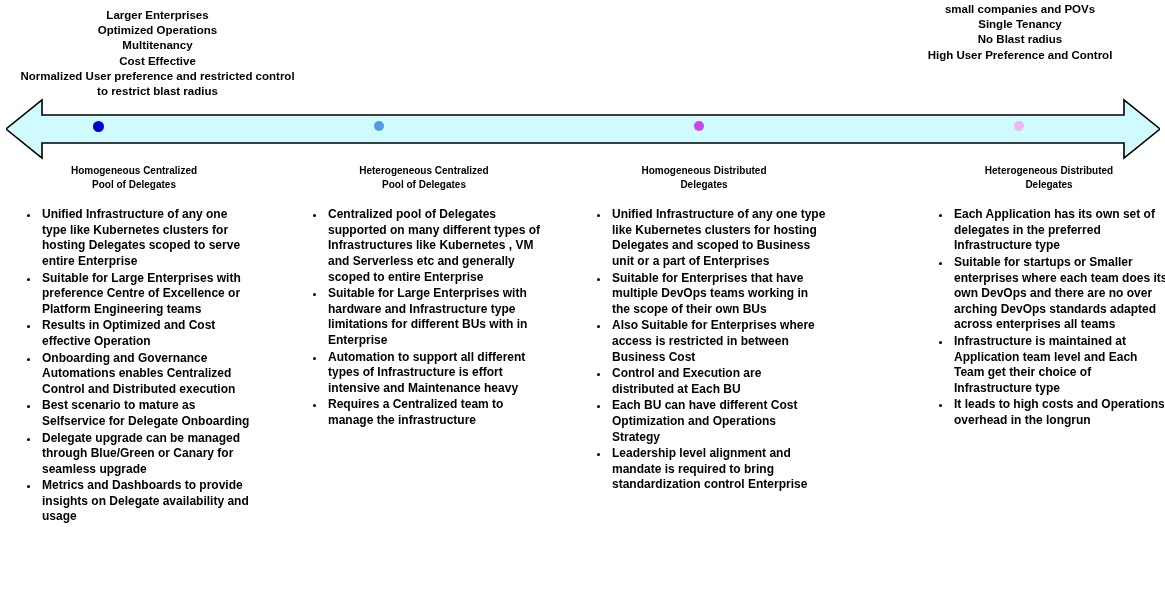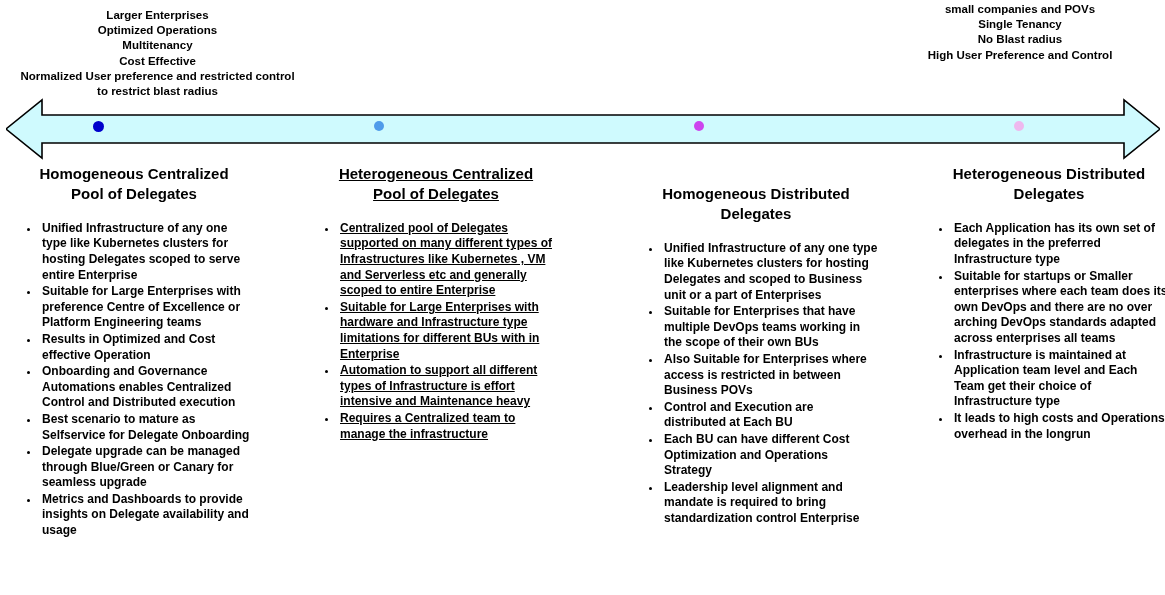--- a/index.html
+++ b/index.html
@@ -59,21 +59,21 @@
     border-radius: 50%;
     top: 121px;
   }
 
   
   .col {
     position: absolute;
     top: 164px;
   }
   .col-title {
-    font-size: 15px;
+    font-size: 10px;
     font-weight: bold;
     text-align: center;
     line-height: 1.36;
     white-space: pre-line;
     margin: 0 0 16px 0;
   }
   .col ul {
     margin: 0;
     padding-left: 22px;
     list-style: disc;
@@ -83,22 +83,22 @@
     font-weight: bold;
     line-height: 1.30;
     margin-bottom: 1px;
     padding-left: 2px;
   }
   .col li::marker {
     font-size: 11px;
   }
 
   .c0 { left: 18px;  width: 236px; }
-  .c1 { left: 316px; width: 240px; text-decoration: underline; }
-  .c2 { left: 640px; width: 238px; margin-top: 20px; }
+  .c1 { left: 304px; width: 240px; }
+  .c2 { left: 588px; width: 238px; }
   .c3 { left: 930px; width: 238px; }
 
   .c0 .col-title { margin-left: -4px; }
   .c1 .col-title { margin-left: 0; }
   .c2 .col-title { margin-left: -6px; }
   .c3 .col-title { margin-left: 0; }
 </style>
 </head>
 <body>
 
@@ -150,21 +150,21 @@
       <li>Requires a Centralized team to manage the infrastructure</li>
     </ul>
   </div>
 
   <div class="col c2">
     <div class="col-title">Homogeneous Distributed
 Delegates</div>
     <ul>
       <li>Unified Infrastructure of any one type like Kubernetes clusters for hosting Delegates and scoped to Business unit or a part of Enterprises</li>
       <li>Suitable for Enterprises that have multiple DevOps teams working in the scope of their own BUs</li>
-      <li>Also Suitable for Enterprises where access is restricted in between Business POVs</li>
+      <li>Also Suitable for Enterprises where access is restricted in between Business Cost</li>
       <li>Control and Execution are distributed at Each BU</li>
       <li>Each BU can have different Cost Optimization and Operations Strategy</li>
       <li>Leadership level alignment and mandate is required to bring standardization control Enterprise</li>
     </ul>
   </div>
 
   <div class="col c3">
     <div class="col-title">Heterogeneous Distributed
 Delegates</div>
     <ul>

